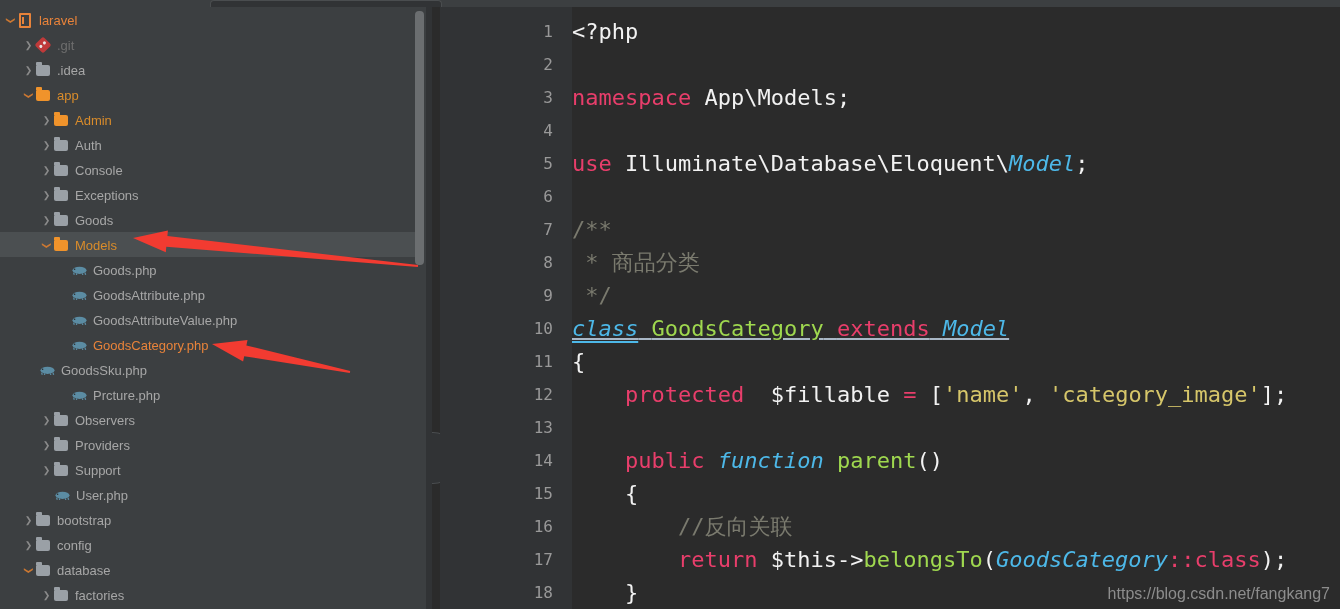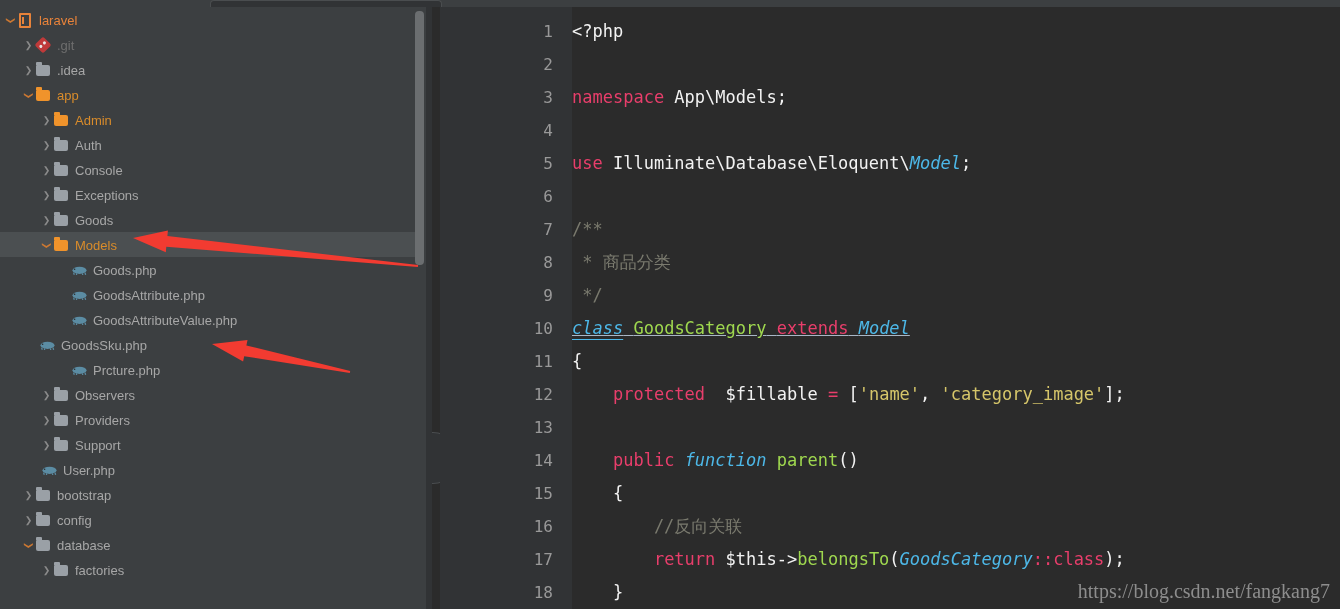--- a/index.html
+++ b/index.html
@@ -233,21 +233,21 @@
     width: 768px;
     height: 602px;
   }
   .code-line {
     position: absolute;
     left: 0;
     height: 33px;
     line-height: 33px;
     white-space: pre;
     font-family: "DejaVu Sans Mono", monospace;
-    font-size: 17px;
+    font-size: 22px;
     color: #a9b7c6;
   }
   .k-kw      { color: #e83e6b; }        
   .k-kw2     { color: #4db8e8; font-style: italic; } 
   .k-plain   { color: #f2f2f2; }
   .k-cls     { color: #9fd84f; }        
   .k-ns      { color: #f2f2f2; }
   .k-cmt     { color: #7a7a6e; }
   .k-str     { color: #d6c66a; }
   .k-punc    { color: #f2f2f2; }
@@ -260,22 +260,22 @@
     position: absolute;
     left: 0; top: 0;
     width: 1340px; height: 609px;
     pointer-events: none;
   }
   
   .watermark {
     position: absolute;
     right: 10px; bottom: 6px;
     color: #8d8d8d;
-    font-size: 20px;
-    font-family: Liberation Serif, serif;
+    font-size: 16px;
+    font-family: Liberation Sans, sans-serif;
   }
 </style>
 </head>
 <body>
 
 <div id="app">
 
   <div class="top-strip">
     <div class="tab-edge"></div>
   </div>
@@ -300,34 +300,39 @@
         <div class="tree-row" style="padding-left: 58px;"><span class="twisty none">&nbsp;</span><span class="ico"><svg class="php-ico" viewBox="0 0 15 9">
               <ellipse cx="7.5" cy="4.3" rx="7" ry="3.6" fill="#5b8ca3"></ellipse>
               <path d="M1.6 6.6 l0.7 2.2 M4.3 7.4 l0.4 1.6 M10.4 7.4 l0.4 1.6 M13 6.6 l0.6 2.2" stroke="#5b8ca3" stroke-width="1.3" fill="none"></path>
               <circle cx="2.6" cy="3.2" r="0.8" fill="#2b2b2b"></circle>
             </svg></span><span class="label lbl-grey">GoodsAttribute.php</span></div>
         <div class="tree-row" style="padding-left: 58px;"><span class="twisty none">&nbsp;</span><span class="ico"><svg class="php-ico" viewBox="0 0 15 9">
               <ellipse cx="7.5" cy="4.3" rx="7" ry="3.6" fill="#5b8ca3"></ellipse>
               <path d="M1.6 6.6 l0.7 2.2 M4.3 7.4 l0.4 1.6 M10.4 7.4 l0.4 1.6 M13 6.6 l0.6 2.2" stroke="#5b8ca3" stroke-width="1.3" fill="none"></path>
               <circle cx="2.6" cy="3.2" r="0.8" fill="#2b2b2b"></circle>
             </svg></span><span class="label lbl-grey">GoodsAttributeValue.php</span></div>
+        <div class="tree-row" style="padding-left: 58px;"><span class="twisty none">&nbsp;</span><span class="ico"><svg class="php-ico" viewBox="0 0 15 9">
+              <ellipse cx="7.5" cy="4.3" rx="7" ry="3.6" fill="#5b8ca3"></ellipse>
+              <path d="M1.6 6.6 l0.7 2.2 M4.3 7.4 l0.4 1.6 M10.4 7.4 l0.4 1.6 M13 6.6 l0.6 2.2" stroke="#5b8ca3" stroke-width="1.3" fill="none"></path>
+              <circle cx="2.6" cy="3.2" r="0.8" fill="#2b2b2b"></circle>
+            </svg></span><span class="label lbl-orange-bright">GoodsCategory.php</span></div>
         <div class="tree-row" style="padding-left: 26px;"><span class="twisty none">&nbsp;</span><span class="ico"><svg class="php-ico" viewBox="0 0 15 9">
               <ellipse cx="7.5" cy="4.3" rx="7" ry="3.6" fill="#5b8ca3"></ellipse>
               <path d="M1.6 6.6 l0.7 2.2 M4.3 7.4 l0.4 1.6 M10.4 7.4 l0.4 1.6 M13 6.6 l0.6 2.2" stroke="#5b8ca3" stroke-width="1.3" fill="none"></path>
               <circle cx="2.6" cy="3.2" r="0.8" fill="#2b2b2b"></circle>
             </svg></span><span class="label lbl-grey">GoodsSku.php</span></div>
         <div class="tree-row" style="padding-left: 58px;"><span class="twisty none">&nbsp;</span><span class="ico"><svg class="php-ico" viewBox="0 0 15 9">
               <ellipse cx="7.5" cy="4.3" rx="7" ry="3.6" fill="#5b8ca3"></ellipse>
               <path d="M1.6 6.6 l0.7 2.2 M4.3 7.4 l0.4 1.6 M10.4 7.4 l0.4 1.6 M13 6.6 l0.6 2.2" stroke="#5b8ca3" stroke-width="1.3" fill="none"></path>
               <circle cx="2.6" cy="3.2" r="0.8" fill="#2b2b2b"></circle>
             </svg></span><span class="label lbl-grey">Prcture.php</span></div>
         <div class="tree-row" style="padding-left: 40px;"><span class="twisty ">❯</span><span class="ico"><span class="folder"></span></span><span class="label lbl-grey">Observers</span></div>
         <div class="tree-row" style="padding-left: 40px;"><span class="twisty ">❯</span><span class="ico"><span class="folder"></span></span><span class="label lbl-grey">Providers</span></div>
         <div class="tree-row" style="padding-left: 40px;"><span class="twisty ">❯</span><span class="ico"><span class="folder"></span></span><span class="label lbl-grey">Support</span></div>
-        <div class="tree-row" style="padding-left: 28px;"><span class="twisty none">&nbsp;</span><span class="ico"><svg class="php-ico" viewBox="0 0 15 9">
+        <div class="tree-row" style="padding-left: 41px;"><span class="twisty none">&nbsp;</span><span class="ico"><svg class="php-ico" viewBox="0 0 15 9">
               <ellipse cx="7.5" cy="4.3" rx="7" ry="3.6" fill="#5b8ca3"></ellipse>
               <path d="M1.6 6.6 l0.7 2.2 M4.3 7.4 l0.4 1.6 M10.4 7.4 l0.4 1.6 M13 6.6 l0.6 2.2" stroke="#5b8ca3" stroke-width="1.3" fill="none"></path>
               <circle cx="2.6" cy="3.2" r="0.8" fill="#2b2b2b"></circle>
             </svg></span><span class="label lbl-grey">User.php</span></div>
         <div class="tree-row" style="padding-left: 22px;"><span class="twisty ">❯</span><span class="ico"><span class="folder"></span></span><span class="label lbl-grey">bootstrap</span></div>
         <div class="tree-row" style="padding-left: 22px;"><span class="twisty ">❯</span><span class="ico"><span class="folder"></span></span><span class="label lbl-grey">config</span></div>
         <div class="tree-row" style="padding-left: 22px;"><span class="twisty open" style="transform: rotate(90deg); display: inline-block;">❯</span><span class="ico"><span class="folder"></span></span><span class="label lbl-grey">database</span></div>
         <div class="tree-row" style="padding-left: 40px;"><span class="twisty ">❯</span><span class="ico"><span class="folder"></span></span><span class="label lbl-grey">factories</span></div>
       </div>
     <div class="tree-sb-track"></div>

